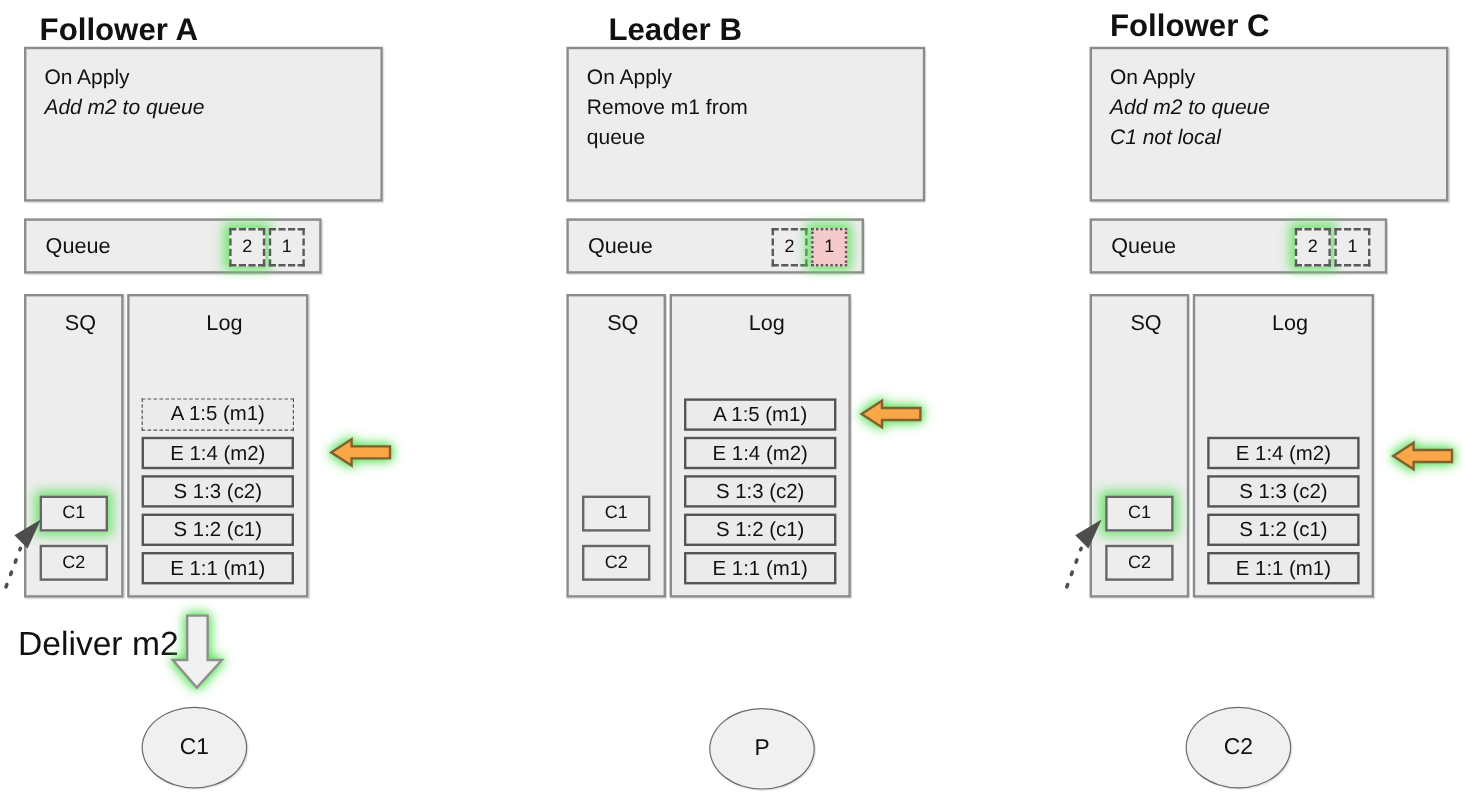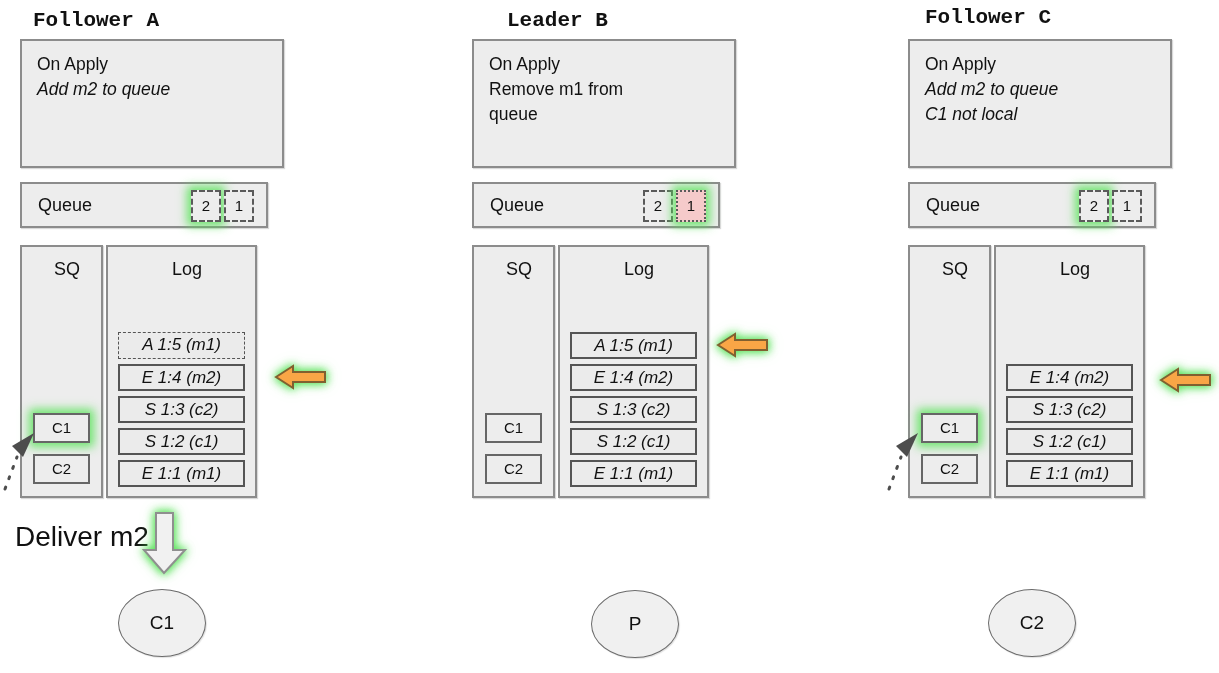--- a/index.html
+++ b/index.html
@@ -3,26 +3,26 @@
 <meta charset="utf-8">
 <style>
   * { margin:0; padding:0; box-sizing:border-box; }
   html,body { background:#ffffff; }
   body { font-family:"Liberation Sans", sans-serif; color:#111; }
   #canvas { position:relative; width:1219px; height:673px; background:#ffffff; overflow:hidden; }
 
   .col { position:absolute; top:0; width:248px; height:673px; }
   #col-a { left:20px; } #col-b { left:460px;margin-left:12px; } #col-c { left:908px; }
 
-  .col-title { position:absolute; font-size:21px; font-weight:bold; white-space:nowrap;font-family:Liberation Mono, monospace; }
+  .col-title { position:absolute; font-size:26px; font-weight:bold; white-space:nowrap; }
 
   .box { position:absolute; background:#ededed; border:2px solid #8c8c8c;
          box-shadow:1px 1px 1px rgba(0,0,0,0.15); }
 
-  .apply-box { left:0; top:39px; width:264px; height:129px; padding:11px 15px;
+  .apply-box { left:0; top:39px; width:299px; height:129px; padding:11px 15px;
                font-size:17.5px; line-height:25px; }
   .italic { font-style:italic; }
 
   .queue-box { left:0; top:182px; width:248px; height:46px; }
   .queue-label { position:absolute; left:16px; top:11px; font-size:18px; }
   .qitem { position:absolute; top:6px; width:30px; height:32px;
            border:2px dashed #5a5a5a; background:#ededed;
            font-size:15px; text-align:center; line-height:27px; }
   .qitem.pos2 { left:169px; } .qitem.pos1 { left:202px; }
   .qitem.pink { border-style:dotted; background:#f5caca; }
@@ -32,21 +32,21 @@
   .sq-box  { left:0;  top:245px; width:83px;  height:253px; }
   .log-box { left:86px; top:245px; width:151px; height:253px; }
   .panel-title { position:absolute; top:12px; left:0; width:100%; text-align:center; font-size:18px;padding-left:11px; }
 
   .sq-items { position:absolute; left:0; right:0; bottom:12px;
               display:flex; flex-direction:column; align-items:center; gap:11px; }
   .sq-item { width:57px; height:30px; border:2px solid #666; background:#ededed;
              font-size:15px; text-align:center; line-height:25px; }
 
   .log-entries { position:absolute; left:10px; right:10px; bottom:9px;
-                 display:flex; flex-direction:column; gap:5px;font-style:italic; }
+                 display:flex; flex-direction:column; gap:5px; }
   .log-entry { height:27px; border:2px solid #555; background:#ebebeb;
                font-size:17px; text-align:center; line-height:23px; }
   .log-entry.dashed { border-style:dashed; border-width:1.5px; }
 
   .node { position:absolute; width:88px; height:68px; border:1.5px solid #6b6b6b;
           border-radius:50%; background:#f0f0f0; font-size:19px;
           display:flex; align-items:center; justify-content:center;
           box-shadow:1px 1px 1px rgba(0,0,0,0.12); }
 
   .deliver-label { position:absolute; left:15px; top:521px; font-size:28px; }

